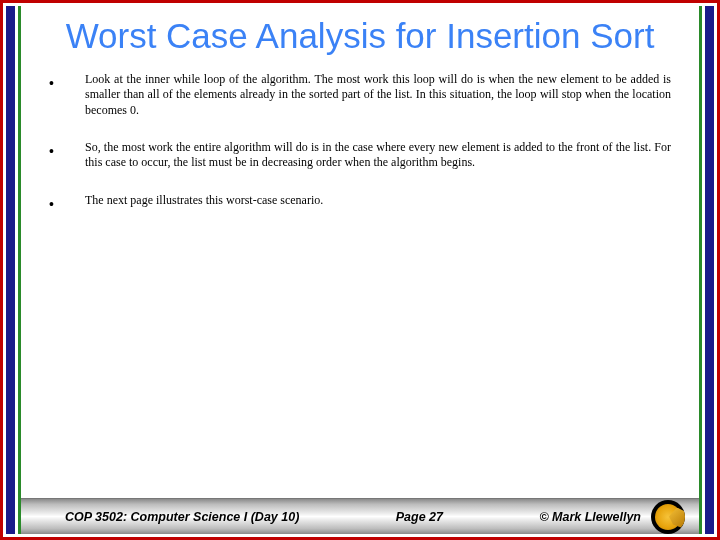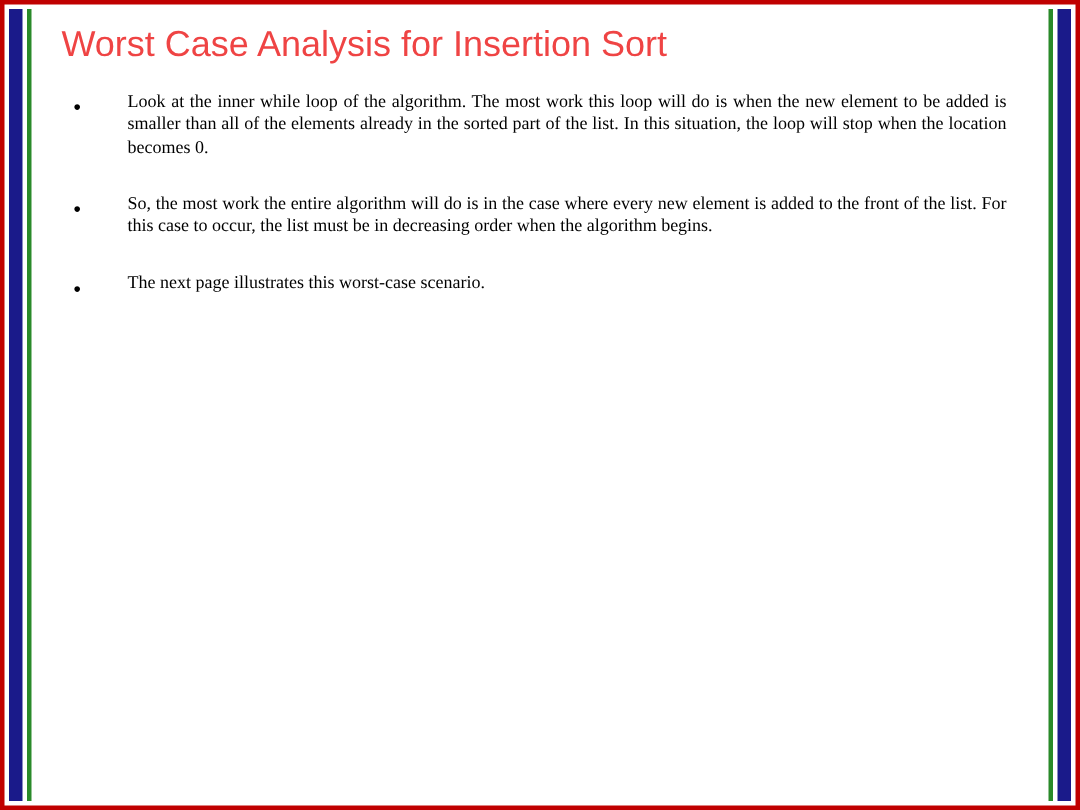--- a/index.html
+++ b/index.html
@@ -25,24 +25,24 @@
     width: 100%;
     height: 100%;
     border-left: 3px solid #2a8a2a;
     border-right: 3px solid #2a8a2a;
     position: relative;
     display: flex;
     flex-direction: column;
   }
   .title {
     font-family: "Comic Sans MS", "Chalkboard SE", cursive, sans-serif;
-    font-size: 24px;
+    font-size: 35px;
     font-weight: normal;
-    color: #ef4444;
-    text-align: left;
+    color: #3b82f6;
+    text-align: center;
     padding: 10px 20px 16px 20px;
   }
   .content {
     flex: 1;
     padding: 0 28px 0 28px;
     overflow: hidden;
   }
   .bullet-item {
     display: flex;
     align-items: flex-start;
@@ -146,16 +146,28 @@
           <div class="bullet-text">So, the most work the entire algorithm will do is in the case where every new element is added to the front of the list. For this case to occur, the list must be in decreasing order when the algorithm begins.</div>
         </div>
 
         <div class="bullet-item">
           <div class="bullet-dot">•</div>
           <div class="bullet-text">The next page illustrates this worst-case scenario.</div>
         </div>
 
       </div>
 
+      <div class="footer-wrap">
+        <div class="footer-bar">
+          <span class="footer-left">COP 3502: Computer Science I  (Day 10)</span>
+          <span class="footer-center">Page 27</span>
+          <div class="footer-right-group">
+            <span class="footer-right">© Mark Llewellyn</span>
+            <div class="logo">
+              <div class="logo-inner"></div>
+            </div>
+          </div>
+        </div>
+      </div>
 
     </div>
   </div>
 </div>
 
 </body></html>

